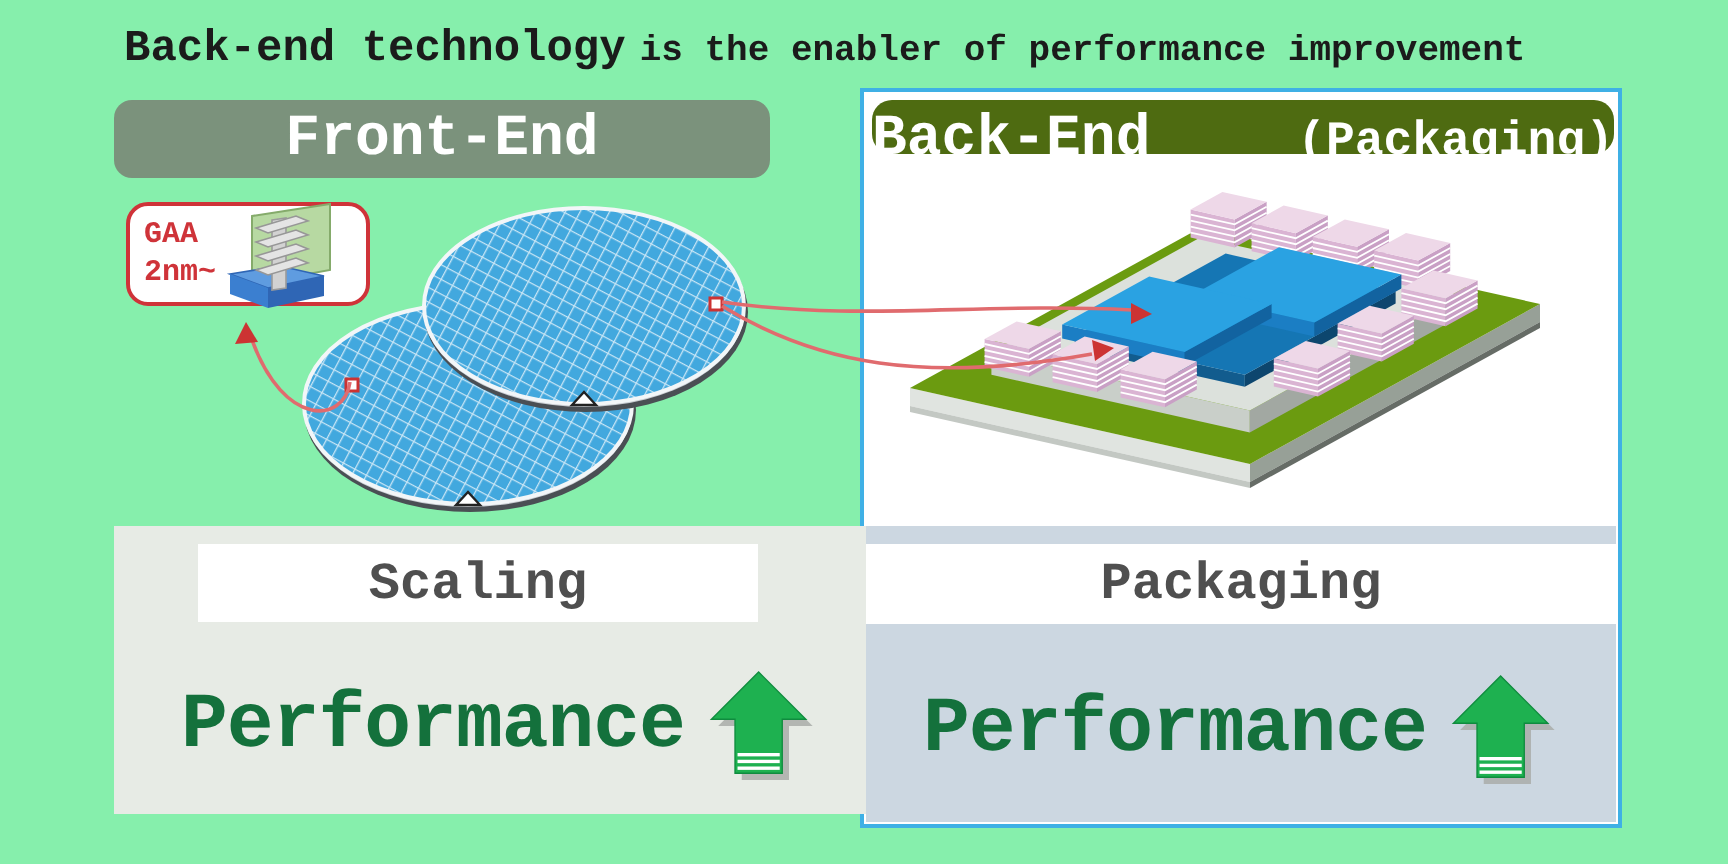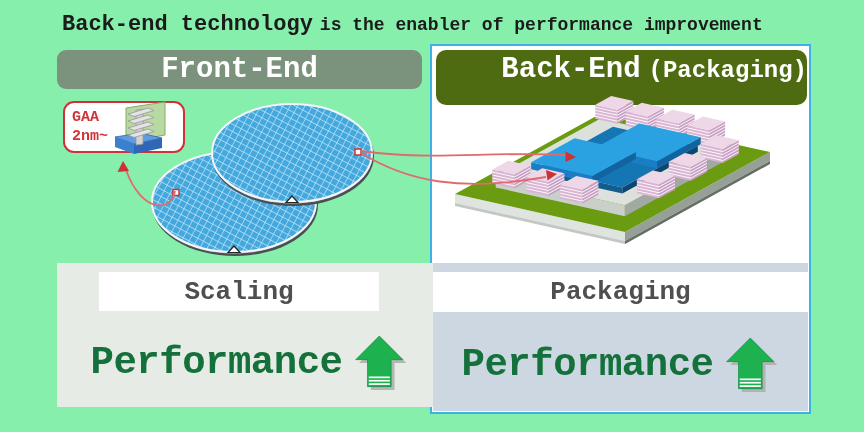--- a/index.html
+++ b/index.html
@@ -5,33 +5,33 @@
   html,body{margin:0;padding:0;background:#fff;}
   .stage{
     position:relative;width:864px;height:432px;background:#86efac;overflow:hidden;
     font-family:Liberation Mono, monospace;
   }
   .title{position:absolute;left:62px;top:12px;white-space:nowrap;color:var(--title-text,#1b1b1b);}
   .t-strong{font-size:22px;font-weight:700;}
   .t-rest{font-size:18px;font-weight:700;margin-left:7px;}
 
   .fe-header{
-    position:absolute;left:57px;top:50px;width:365px;height:39px;
+    position:absolute;left:57px;top:50px;width:328px;height:39px;
     background:var(--front-header-bg,#7b927c);border-radius:9px;
     display:flex;align-items:center;justify-content:center;
     color:#fff;font-size:29px;font-weight:700;
   }
   .be-panel{
     position:absolute;left:430px;top:44px;width:381px;height:370px;
     border:2.5px solid var(--panel-border,#3fb0e5);background:#fff;box-sizing:border-box;
   }
   .be-header{
-    position:absolute;left:436px;top:50px;width:371px;height:55px;
+    position:absolute;left:436px;top:50px;width:371px;height:27px;
     background:var(--back-header-bg,#4e6b11);border-radius:10px;
-    display:flex;align-items:baseline;justify-content:flex-end;
+    display:flex;align-items:baseline;justify-content:space-between;
     color:#fff;
   }
   .be-main{font-size:29px;font-weight:700;line-height:39px;}
   .be-suffix{font-size:24px;font-weight:600;margin-left:8px;}
 
   .wafers-svg{position:absolute;left:145px;top:95px;}
   .pkg-svg{position:absolute;left:440px;top:96px;}
 
   .gaa-callout{
     position:absolute;left:63px;top:101px;width:122px;height:52px;

